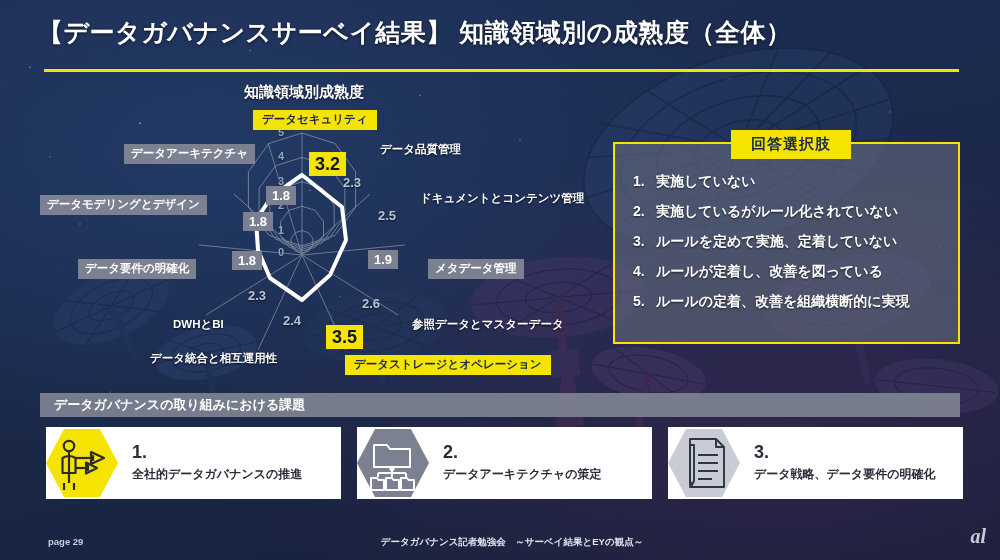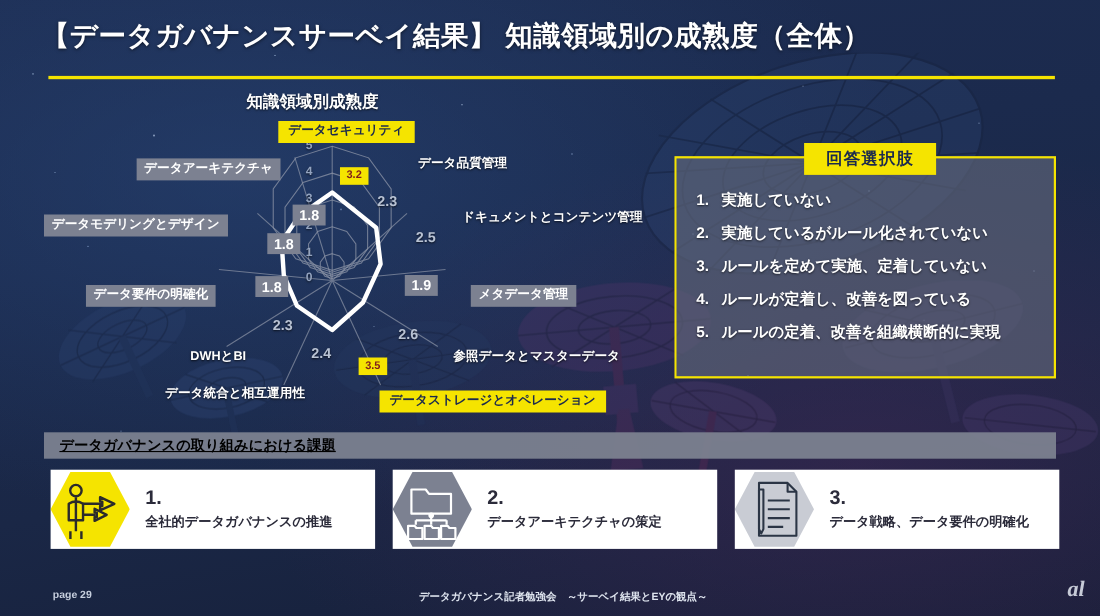--- a/index.html
+++ b/index.html
@@ -65,40 +65,40 @@
     color: #ffffff; font-size: 25px; font-weight: bold;
     letter-spacing: .5px; white-space: nowrap;
     text-shadow: 0 1px 3px rgba(0,0,0,.6);
   }
   .title-rule {
     position: absolute; left: 44px; top: 69px;
     width: 915px; height: 3px; background: #f5e400;
   }
   
   .chart-title {
-    position: absolute; left: 224px; top: 83px;
+    position: absolute; left: 244px; top: 83px;
     color: #ffffff; font-size: 15px; font-weight: bold;
     text-shadow: 0 1px 2px rgba(0,0,0,.7);
   }
   .radar-wrap { position: absolute; left: 150px; top: 100px; width: 320px; height: 270px; }
   
   .lbl {
     position: absolute; font-size: 11.5px; font-weight: bold;
     color: #ffffff; white-space: nowrap; line-height: 1;
     text-shadow: 0 1px 2px rgba(0,0,0,.75);
   }
   .lbl.chip { background: #7c8191; padding: 4px 7px; text-shadow: none; }
   .lbl.plain { padding: 1px 0; }
   
   .val {
     position: absolute; font-size: 13px; font-weight: bold; line-height: 1;
     white-space: nowrap;
   }
   .val.gray { background: #7c8191; color: #fff; padding: 3px 6px; }
-  .val.yellow { background: #f5e400; color: #7f1d1d; padding: 3px 6px; font-size: 10px; }
+  .val.yellow { background: #f5e400; color: #0f172a; padding: 3px 6px; font-size: 18px; }
   .val.plain { color: #b9c3d4; text-shadow: 0 1px 2px rgba(0,0,0,.7); }
   .axnum {
     position: absolute; font-size: 11px; color: #93a3bf; font-weight: bold;
     text-shadow: 0 1px 2px rgba(0,0,0,.6);
   }
   
   .ansbox {
     position: absolute; left: 613px; top: 142px;
     width: 347px; height: 202px;
     background: rgba(100,107,124,.62);
@@ -118,21 +118,21 @@
   }
   .ans-num { min-width: 16px; }
   
   .band {
     position: absolute; left: 40px; top: 393px;
     width: 920px; height: 24px;
     background: rgba(126,131,145,.92);
     display: flex; align-items: center;
   }
   .band-label {
-    color: #000000; font-size: 13px; font-weight: bold; padding-left: 14px; text-decoration: underline;
+    color: #ffffff; font-size: 13px; font-weight: bold; padding-left: 14px;
   }
   .cards { position: absolute; left: 46px; top: 427px; display: flex; gap: 16px; }
   .card {
     position: relative; width: 295px; height: 72px;
     background: #ffffff; display: flex; align-items: center;
   }
   .hexwrap { width: 72px; height: 72px; flex: 0 0 72px; position: relative; }
   .card-text { padding-left: 14px; }
   .card-num {
     color: #2b2b3a; font-size: 18px; font-weight: bold; line-height: 1.05;

